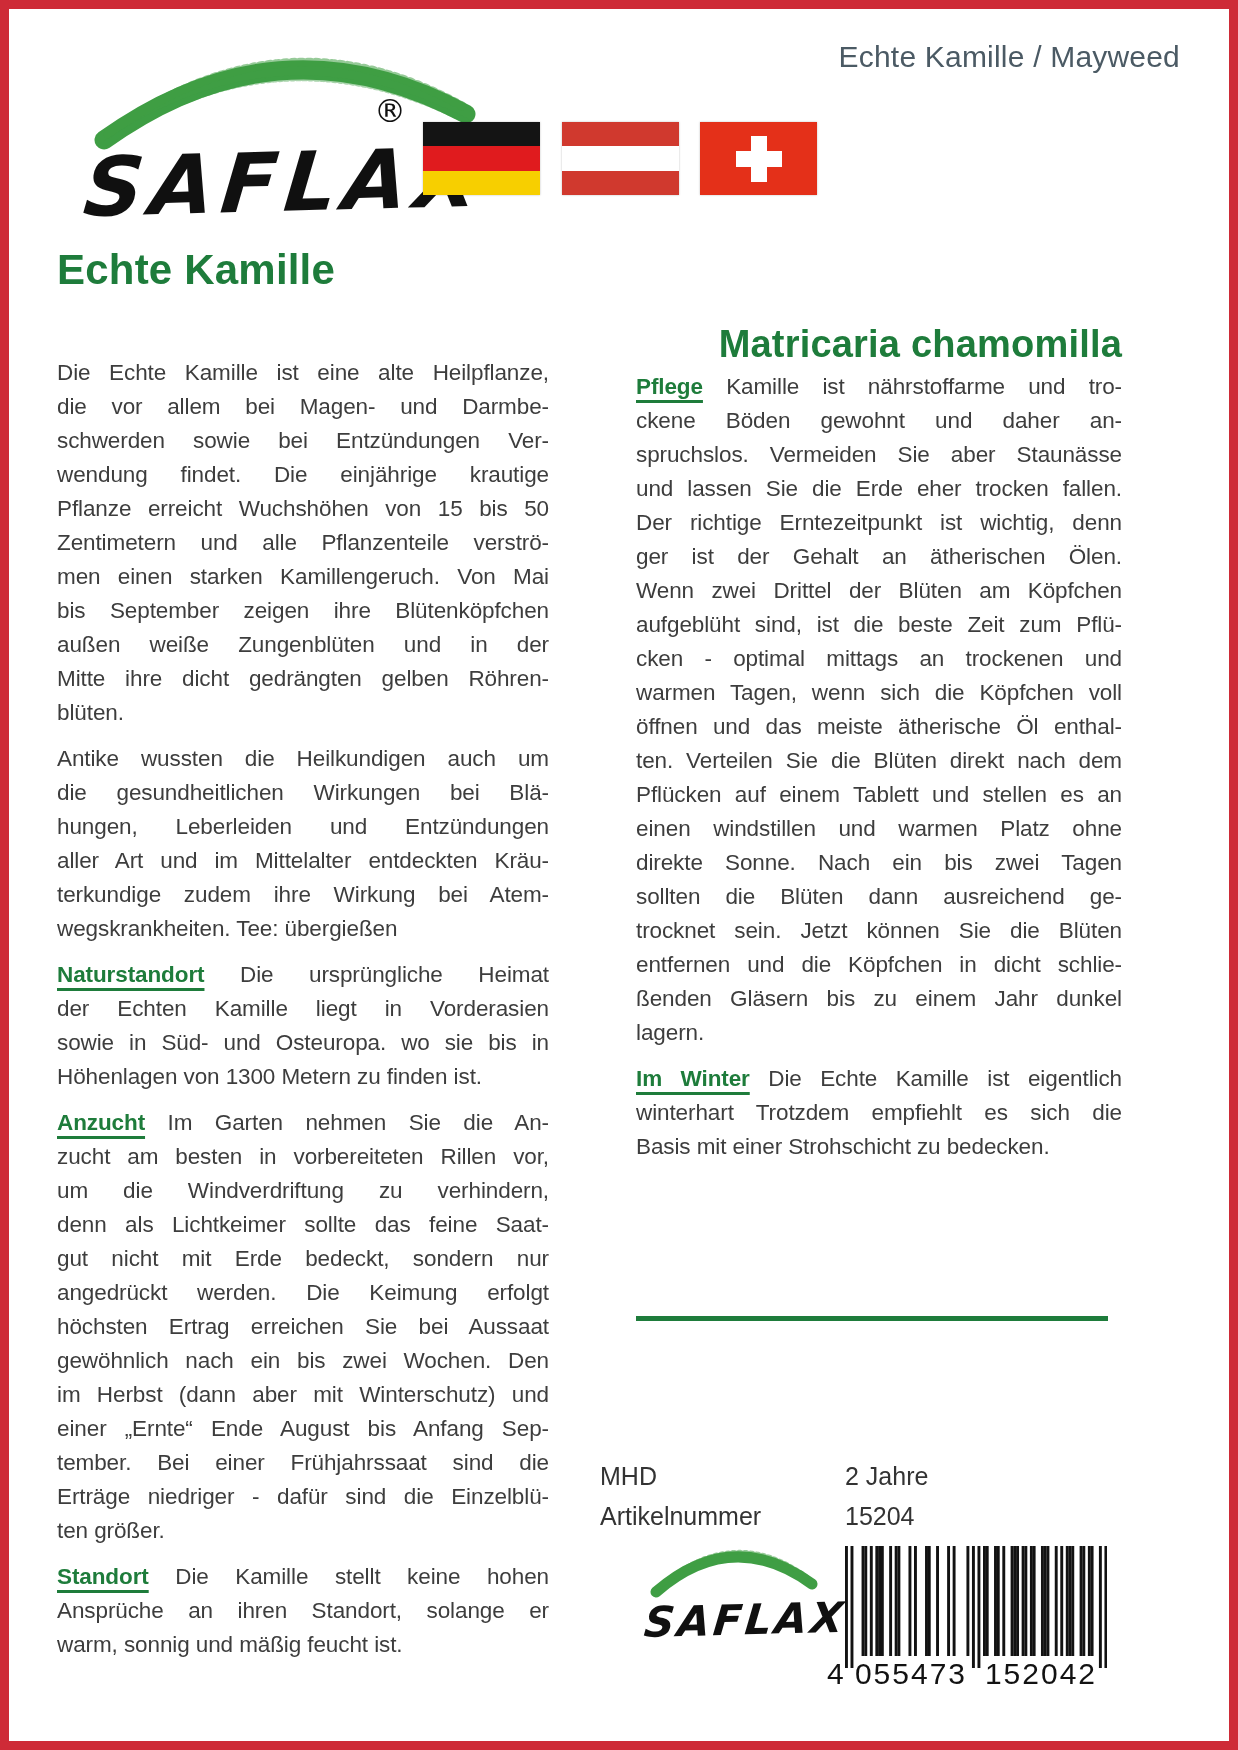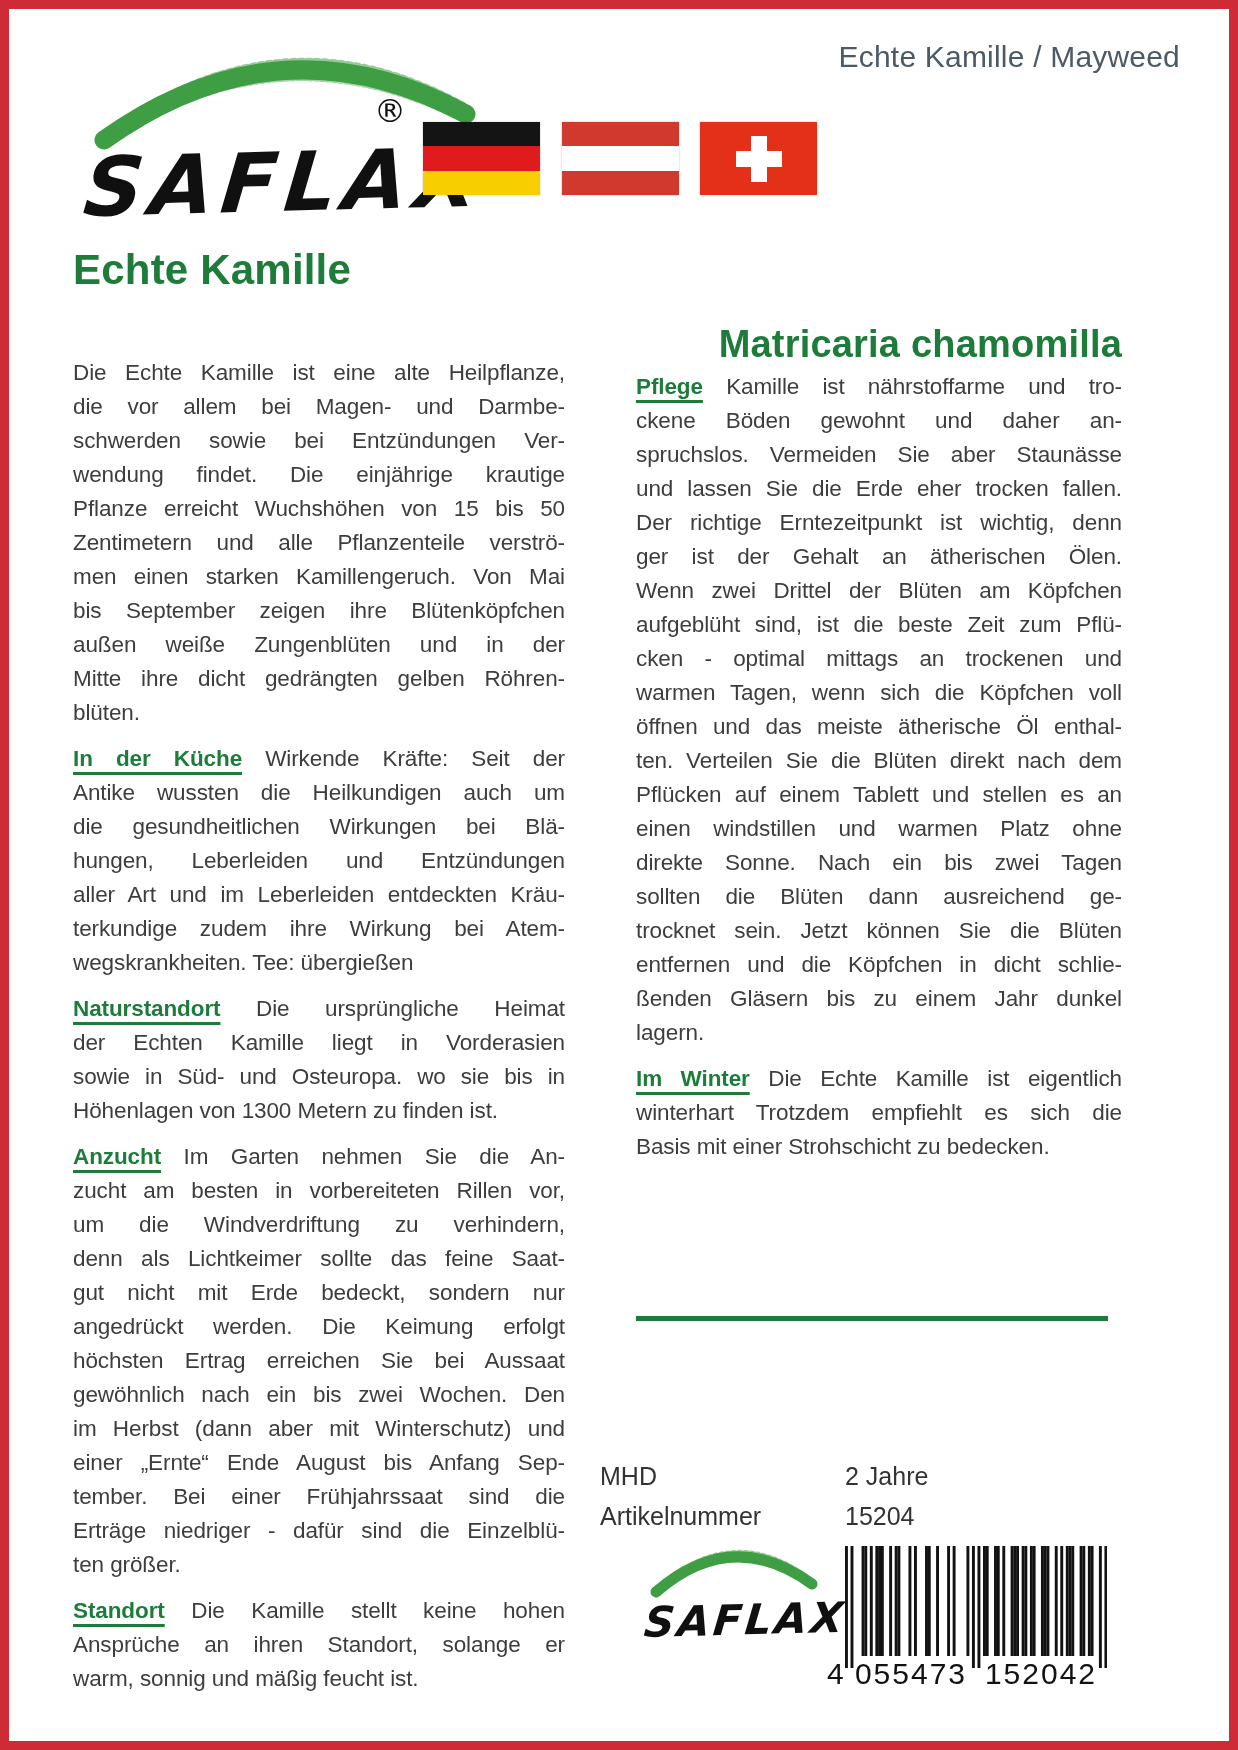--- a/index.html
+++ b/index.html
@@ -21,21 +21,21 @@
              font-family:"DejaVu Sans",sans-serif;color:#101010;letter-spacing:7px;
              transform:skewX(-7deg) rotate(-1.5deg);transform-origin:left bottom;}
   .reg-mark{position:absolute;left:374px;top:92px;font-size:32px;color:#101010;font-family:"DejaVu Sans",sans-serif;}
   .flag{position:absolute;top:122px;width:117px;height:73px;box-shadow:0 0 2px rgba(0,0,0,.25);}
   .flag .stripe{width:100%;height:33.333%;}
   .flag-cross{position:relative;}
   .flag-cross .cv{position:absolute;left:50%;top:50%;transform:translate(-50%,-50%);}
 
   
   .col{position:absolute;color:var(--ink);}
-  .col-left{left:73px;top:246px;width:492px;}
+  .col-left{left:57px;top:246px;width:492px;}
   .col-right{left:636px;top:320px;width:486px;}
   .h1{color:var(--green);font-weight:700;line-height:48px;letter-spacing:0.2px;}
   .col-left .h1{font-size:42px;margin:0 0 62px 0;}
   .col-right .h1{font-size:38px;text-align:right;margin:0 0 2px 0;}
   .para + .para{margin-top:12px;}
   .line{line-height:34px;height:34px;font-size:22.5px;letter-spacing:-0.1px;
         text-align:justify;text-align-last:justify;white-space:nowrap;}
   .line.last{text-align-last:left;}
   .phead{color:var(--green);font-weight:700;text-decoration:underline;
          text-decoration-color:var(--green);text-decoration-thickness:3px;text-underline-offset:6px;}
@@ -93,25 +93,24 @@
           <div class="line">wendung findet. Die einjährige krautige</div>
           <div class="line">Pflanze erreicht Wuchshöhen von 15 bis 50</div>
           <div class="line">Zentimetern und alle Pflanzenteile verströ-</div>
           <div class="line">men einen starken Kamillengeruch. Von Mai</div>
           <div class="line">bis September zeigen ihre Blütenköpfchen</div>
           <div class="line">außen weiße Zungenblüten und in der</div>
           <div class="line">Mitte ihre dicht gedrängten gelben Röhren-</div>
           <div class="line last">blüten.</div>
         </div>
         <div class="para">
-          <div class="line"><span class="phead">In der Küche</span> Wirkende Kräfte: Seit der</div>
           <div class="line">Antike wussten die Heilkundigen auch um</div>
           <div class="line">die gesundheitlichen Wirkungen bei Blä-</div>
           <div class="line">hungen, Leberleiden und Entzündungen</div>
-          <div class="line">aller Art und im Leberleiden entdeckten Kräu-</div>
+          <div class="line">aller Art und im Mittelalter entdeckten Kräu-</div>
           <div class="line">terkundige zudem ihre Wirkung bei Atem-</div>
           <div class="line last">wegskrankheiten. Tee: übergießen</div>
         </div>
         <div class="para">
           <div class="line"><span class="phead">Naturstandort</span> Die ursprüngliche Heimat</div>
           <div class="line">der Echten Kamille liegt in Vorderasien</div>
           <div class="line">sowie in Süd- und Osteuropa. wo sie bis in</div>
           <div class="line last">Höhenlagen von 1300 Metern zu finden ist.</div>
         </div>
         <div class="para">

